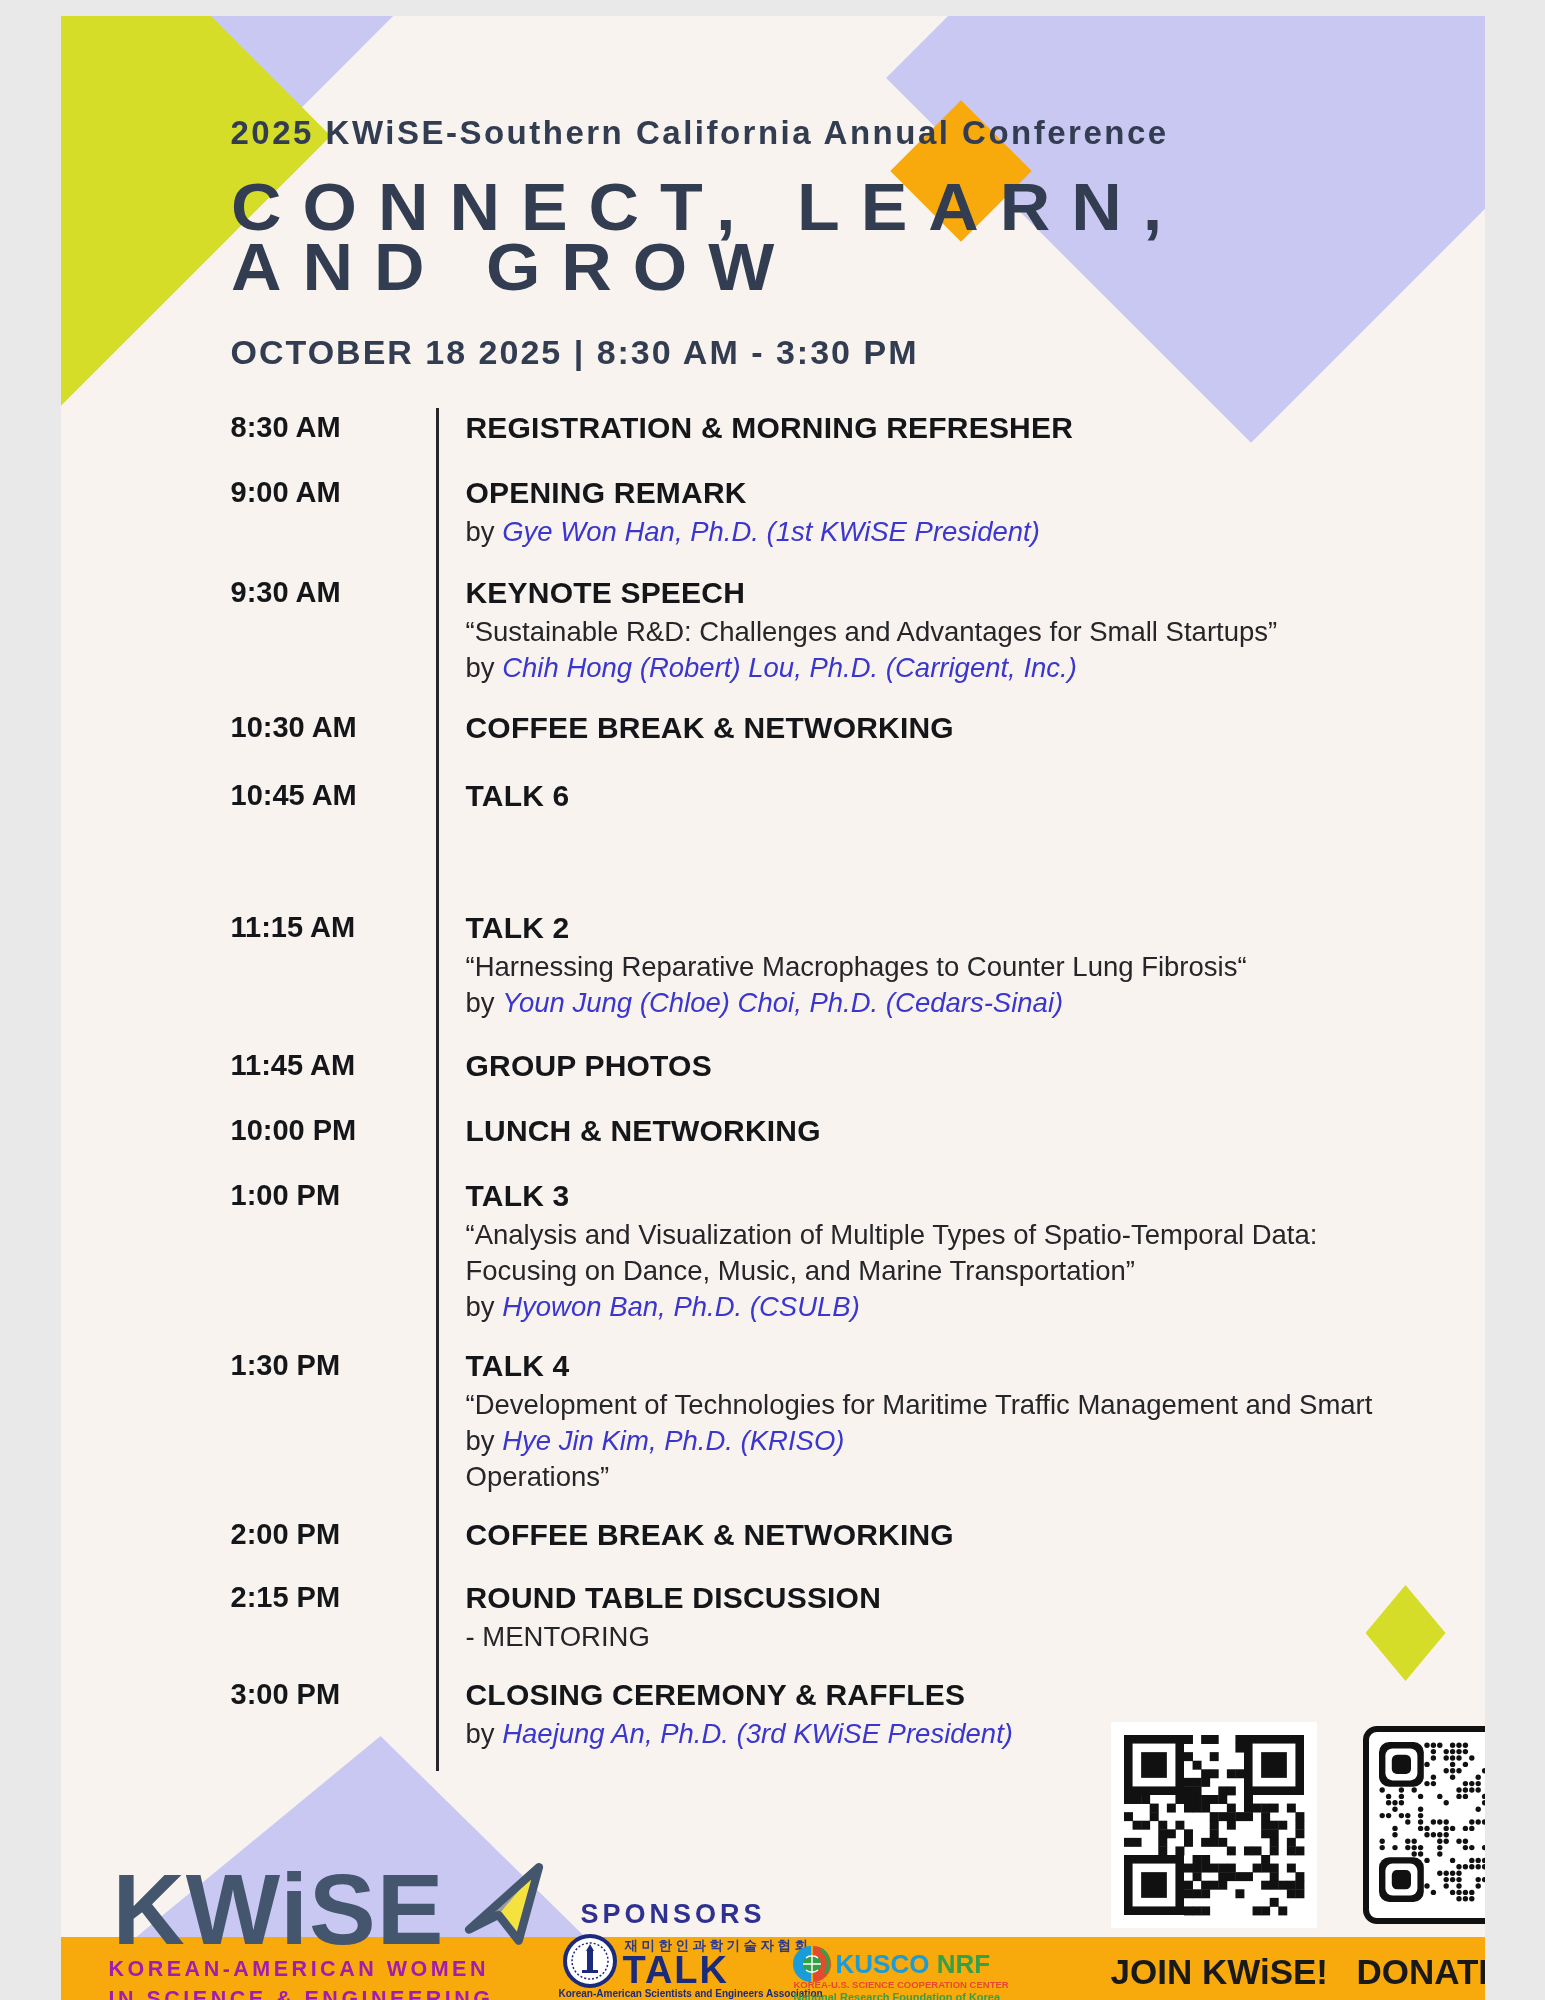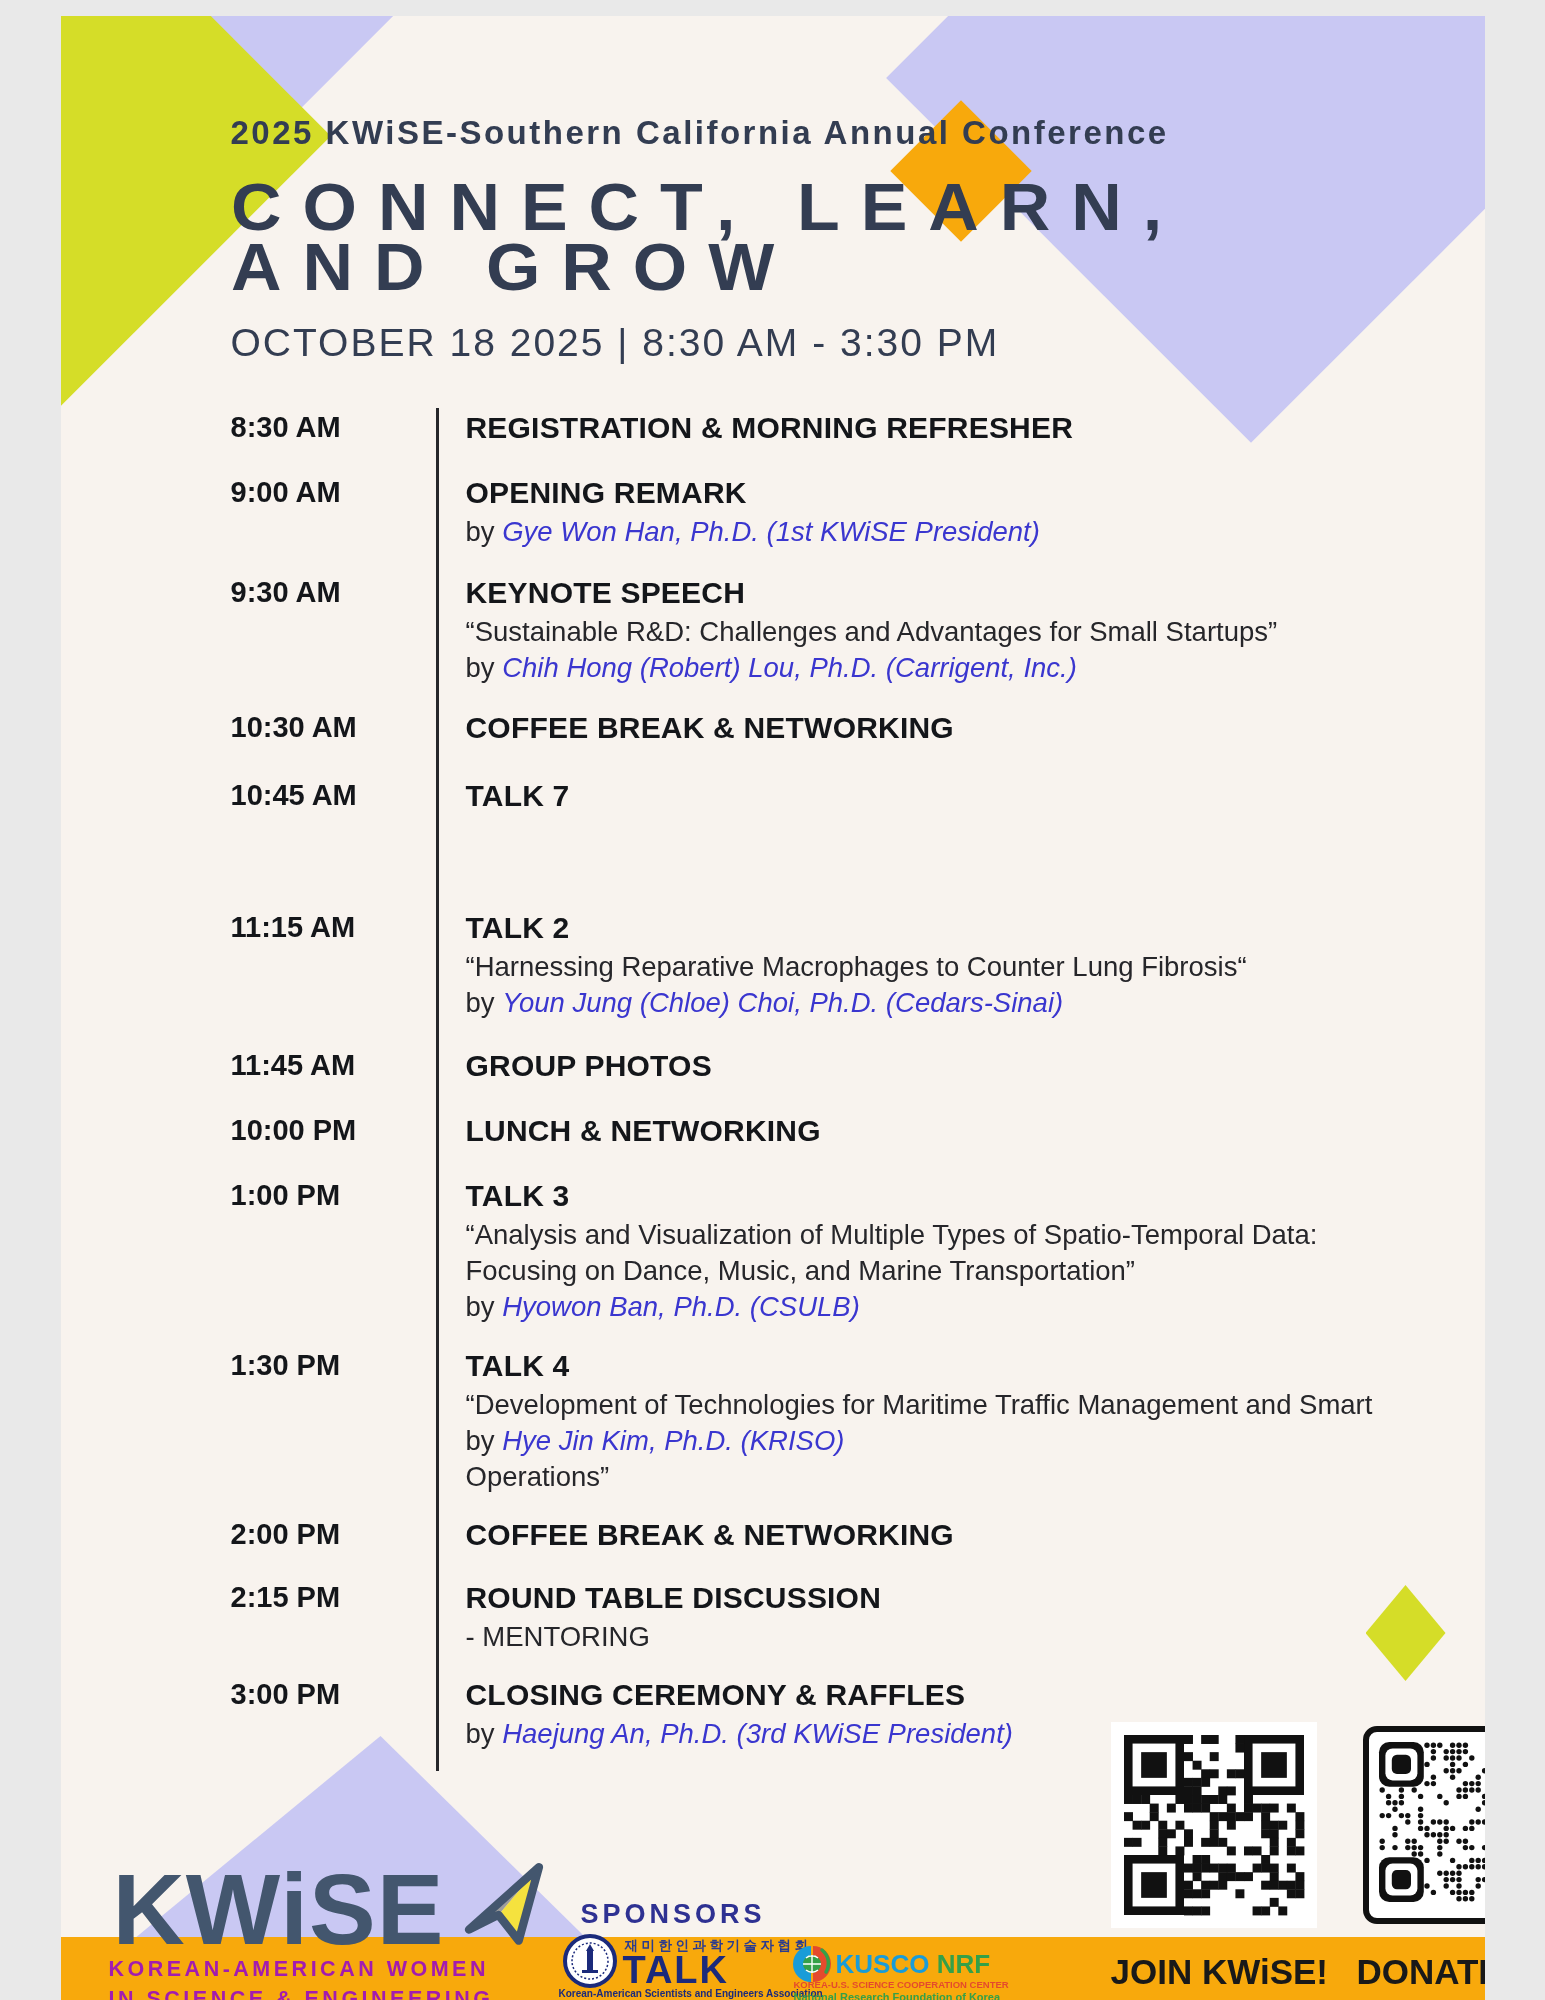--- a/index.html
+++ b/index.html
@@ -23,21 +23,21 @@
     clip-path:polygon(54.4% 0,0 100%,100% 100%);background:#c9c8f3;}
   .d-lime-br{left:1305px;top:1569px;width:80px;height:96px;z-index:2;
     clip-path:polygon(50% 0,100% 50%,50% 100%,0 50%);background:#d5dd28;}
   
   .hdr{position:absolute;left:170px;color:#333d52;z-index:10;white-space:nowrap;}
   .subtitle{top:98px;font-size:33px;font-weight:700;letter-spacing:2.5px;}
   .title1{top:153px;font-size:66px;font-weight:700;letter-spacing:.30em;
     transform:scaleX(1.06);transform-origin:left top;}
   .title2{top:213px;font-size:66px;font-weight:700;letter-spacing:.30em;
     transform:scaleX(1.06);transform-origin:left top;}
-  .dateline{top:305px;font-size:39px;font-weight:400;letter-spacing:2px;}
+  .dateline{top:317px;font-size:34px;font-weight:700;letter-spacing:2px;}
   
   .divider{position:absolute;left:375px;top:392px;width:3px;height:1363px;
     background:#26262a;z-index:5;}
   .s-row{position:absolute;left:0;width:1545px;z-index:10;}
   .s-time{position:absolute;left:170px;top:0;font-size:29px;font-weight:700;
     color:#14161a;white-space:nowrap;}
   .s-body{position:absolute;left:405px;top:0;}
   .s-title{font-size:30px;font-weight:700;color:#14161a;line-height:34px;
     letter-spacing:.2px;white-space:nowrap;}
   .s-line{font-size:27.5px;color:#26262a;line-height:36px;white-space:nowrap;}
@@ -134,21 +134,21 @@
     <div class="s-time">10:30 AM</div>
     <div class="s-body">
       <div class="s-title">COFFEE BREAK &amp; NETWORKING</div>
       <div class="s-lines"></div>
     </div>
   </div>
 
   <div class="s-row" style="top: 763px;">
     <div class="s-time">10:45 AM</div>
     <div class="s-body">
-      <div class="s-title">TALK 7</div>
+      <div class="s-title">TALK 6</div>
     </div>
   </div>
 
   <div class="s-row" style="top: 895px;">
     <div class="s-time">11:15 AM</div>
     <div class="s-body">
       <div class="s-title">TALK 2</div>
       <div class="s-lines">
             <div class="s-line"><span>“Harnessing Reparative Macrophages to Counter Lung Fibrosis“</span></div>
             <div class="s-line"><span>by </span><span class="blue">Youn Jung (Chloe) Choi, Ph.D. (Cedars-Sinai)</span></div>

